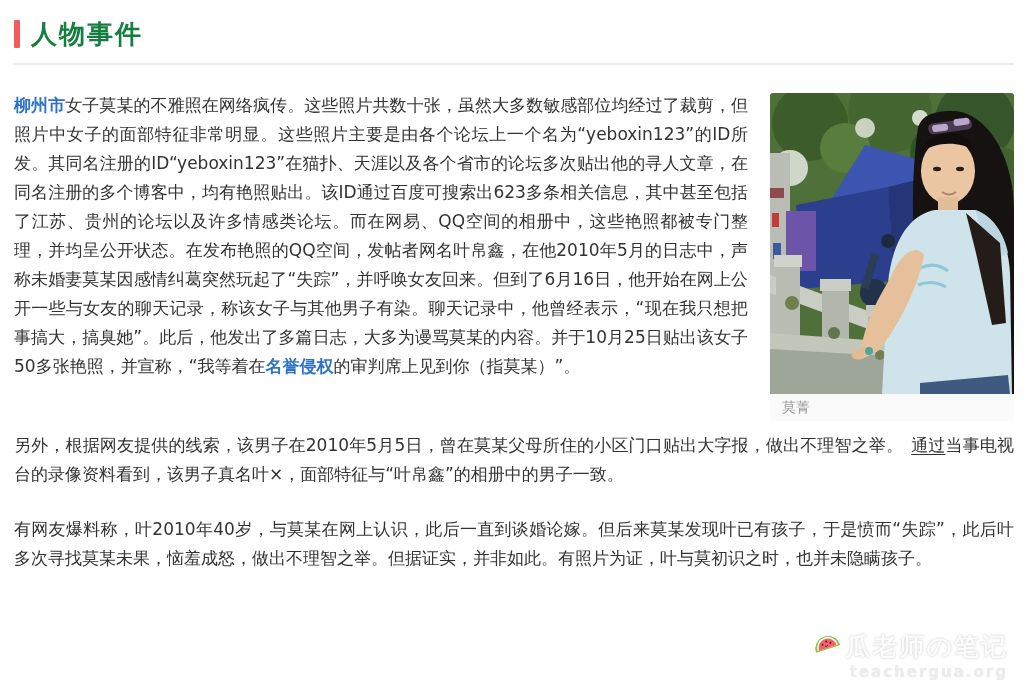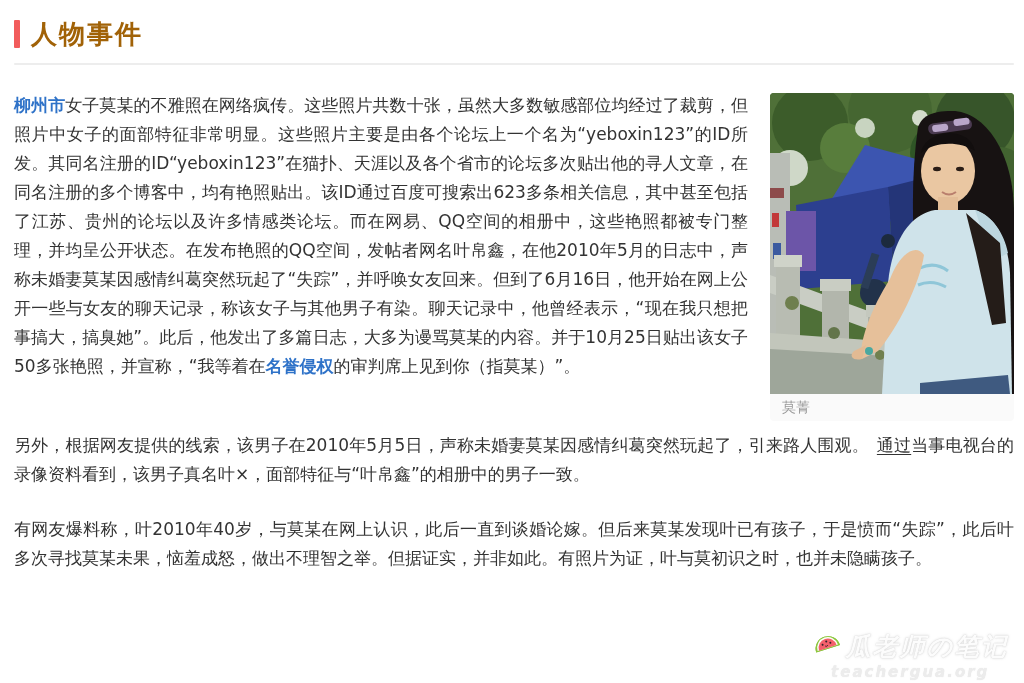--- a/index.html
+++ b/index.html
@@ -5,37 +5,37 @@
   html,body{margin:0;padding:0;background:#fff;}
   body{
     width:1024px;height:683px;overflow:hidden;position:relative;
     font-family:"DejaVu Sans","Liberation Sans",sans-serif;
   }
   .page{box-sizing:border-box;width:1024px;height:683px;padding:18px 10px 0 14px;position:relative;}
 
   
   .section-header{display:flex;align-items:center;gap:11px;height:32px;}
   .accent-bar{width:6px;height:28px;background:var(--accent,#f25c5c);border-radius:1px;}
-  .section-title{font-size:26px;font-weight:bold;color:#a16207;letter-spacing:2px;margin:0;line-height:32px;}
+  .section-title{font-size:26px;font-weight:bold;color:#15803d;letter-spacing:2px;margin:0;line-height:32px;}
   .divider{height:2px;background:#ededed;margin-top:13px;border-radius:1px;}
 
   
   .content{margin-top:26px;font-size:17px;line-height:29px;color:#333;text-align:justify;}
   .content p{margin:0 0 26px 0;}
   a.wiki-link{color:var(--link,#2e72c8);text-decoration:none;cursor:pointer;font-weight:bold;}
   .u-term{text-decoration:underline;text-underline-offset:3px;margin-left:8px;}
 
   
   .photo-card{float:right;width:244px;margin:2px 0 10px 22px;}
   .photo-frame{width:244px;height:301px;border-radius:4px 4px 0 0;overflow:hidden;display:block;background:#4a6b33;}
   .photo-frame svg{display:block;}
   .photo-caption{background:#fafafa;color:#999;font-size:14px;line-height:24px;padding:1px 12px 2px;border-radius:0 0 4px 4px;}
 
   
-  .watermark{position:absolute;right:16px;bottom:2px;text-align:center;pointer-events:none;font-style:italic;}
+  .watermark{position:absolute;right:16px;bottom:2px;text-align:right;pointer-events:none;}
   .wm-row{display:flex;align-items:center;gap:3px;justify-content:center;}
   .wm-title{
     font-size:25px;font-weight:bold;color:rgba(255,255,255,0.95);letter-spacing:2px;
     text-shadow:0 0 1px rgba(160,160,160,0.55),0 0 3px rgba(190,190,190,0.45);
   }
   .wm-domain{
     font-size:15px;font-weight:bold;color:#ececec;letter-spacing:2px;margin-top:0px;
     text-shadow:0 0 1px rgba(205,205,205,0.6);
   }
 </style>
@@ -123,21 +123,21 @@
           <path d="M92,266 C84,268 78,264 84,258 L96,252 Z" fill="#e2ba93"></path>
 
           <path d="M150,290 L238,282 L240,301 L150,301 Z" fill="#3f5a80"></path>
         </svg>
       </span>
       <figcaption class="photo-caption">莫菁</figcaption>
     </figure>
 
     <p><a class="wiki-link">柳州市</a><span>女子莫某的不雅照在网络疯传。这些照片共数十张，虽然大多数敏感部位均经过了裁剪，但照片中女子的面部特征非常明显。这些照片主要是由各个论坛上一个名为“yeboxin123”的ID所发。其同名注册的ID“yeboxin123”在猫扑、天涯以及各个省市的论坛多次贴出他的寻人文章，在同名注册的多个博客中，均有艳照贴出。该ID通过百度可搜索出623多条相关信息，其中甚至包括了江苏、贵州的论坛以及许多情感类论坛。而在网易、QQ空间的相册中，这些艳照都被专门整理，并均呈公开状态。在发布艳照的QQ空间，发帖者网名叶帛鑫，在他2010年5月的日志中，声称未婚妻莫某因感情纠葛突然玩起了“失踪”，并呼唤女友回来。但到了6月16日，他开始在网上公开一些与女友的聊天记录，称该女子与其他男子有染。聊天记录中，他曾经表示，“现在我只想把事搞大，搞臭她”。此后，他发出了多篇日志，大多为谩骂莫某的内容。并于10月25日贴出该女子50多张艳照，并宣称，“我等着在</span><a class="wiki-link">名誉侵权</a><span>的审判席上见到你（指莫某）”。</span></p>
 
-    <p style="clear:right;"><span>另外，根据网友提供的线索，该男子在2010年5月5日，声称未婚妻莫某因感情纠葛突然玩起了，引来路人围观。</span><span class="u-term">通过</span><span>当事电视台的录像资料看到，该男子真名叶×，面部特征与“叶帛鑫”的相册中的男子一致。</span></p>
+    <p style="clear:right;"><span>另外，根据网友提供的线索，该男子在2010年5月5日，曾在莫某父母所住的小区门口贴出大字报，做出不理智之举。</span><span class="u-term">通过</span><span>当事电视台的录像资料看到，该男子真名叶×，面部特征与“叶帛鑫”的相册中的男子一致。</span></p>
 
     <p>有网友爆料称，叶2010年40岁，与莫某在网上认识，此后一直到谈婚论嫁。但后来莫某发现叶已有孩子，于是愤而“失踪”，此后叶多次寻找莫某未果，恼羞成怒，做出不理智之举。但据证实，并非如此。有照片为证，叶与莫初识之时，也并未隐瞒孩子。</p>
 
 
   </div>
 
   <div class="watermark">
     <div class="wm-row">
       <svg width="30" height="30" viewBox="0 0 30 30">
         <g transform="rotate(-18 15 15)">

